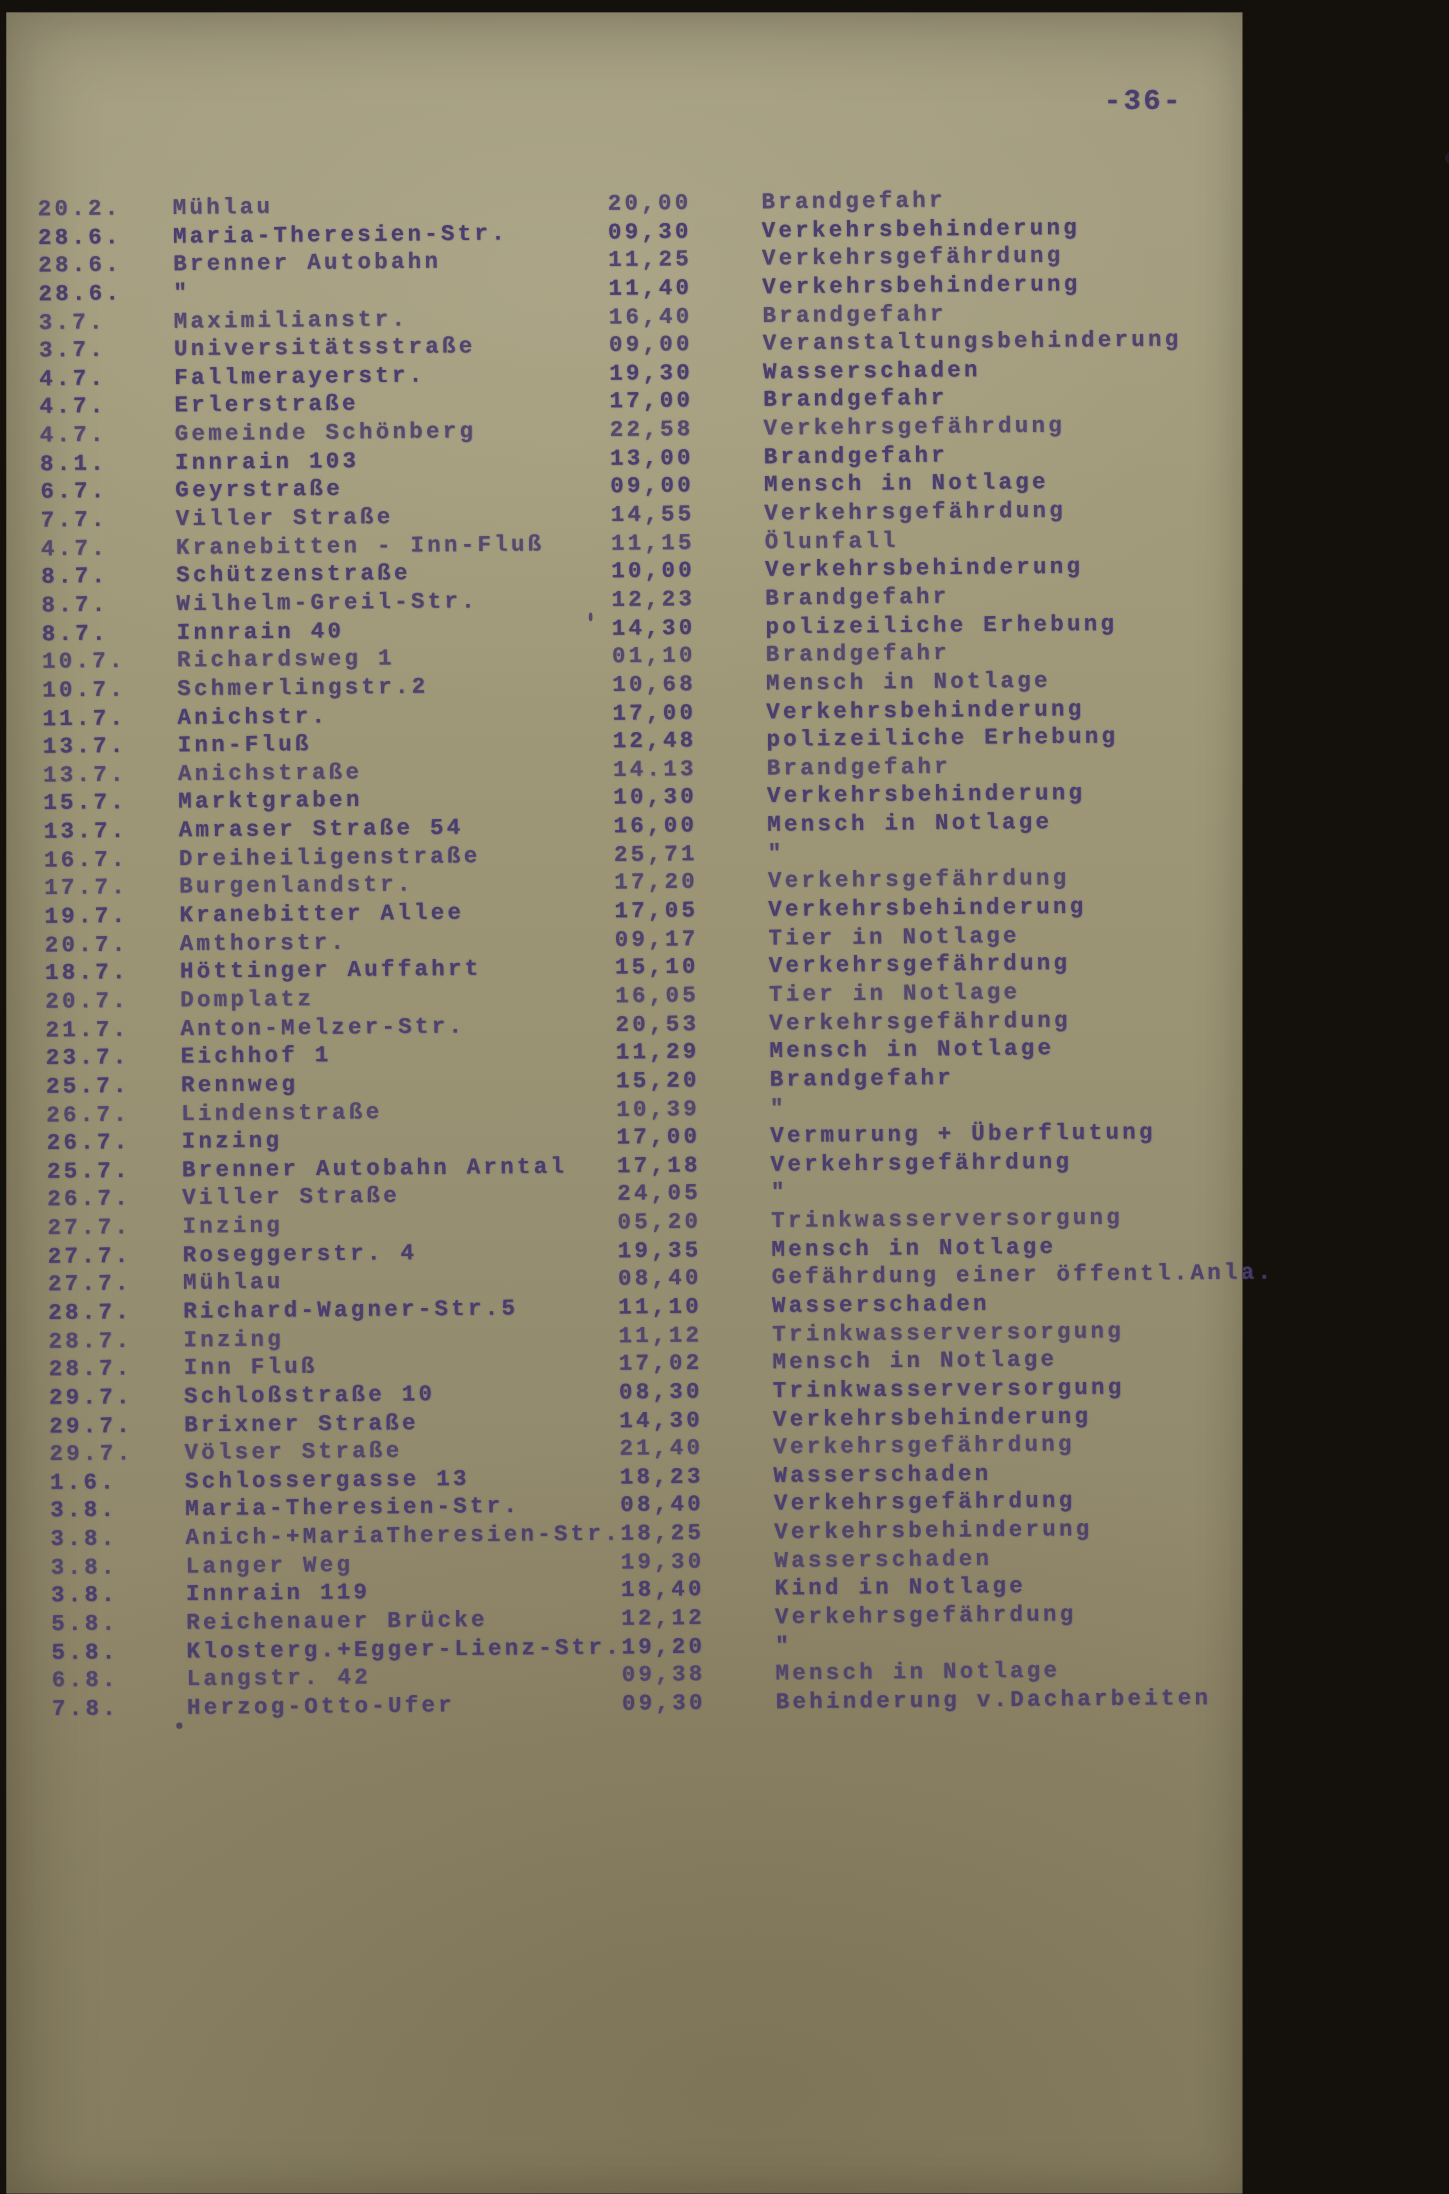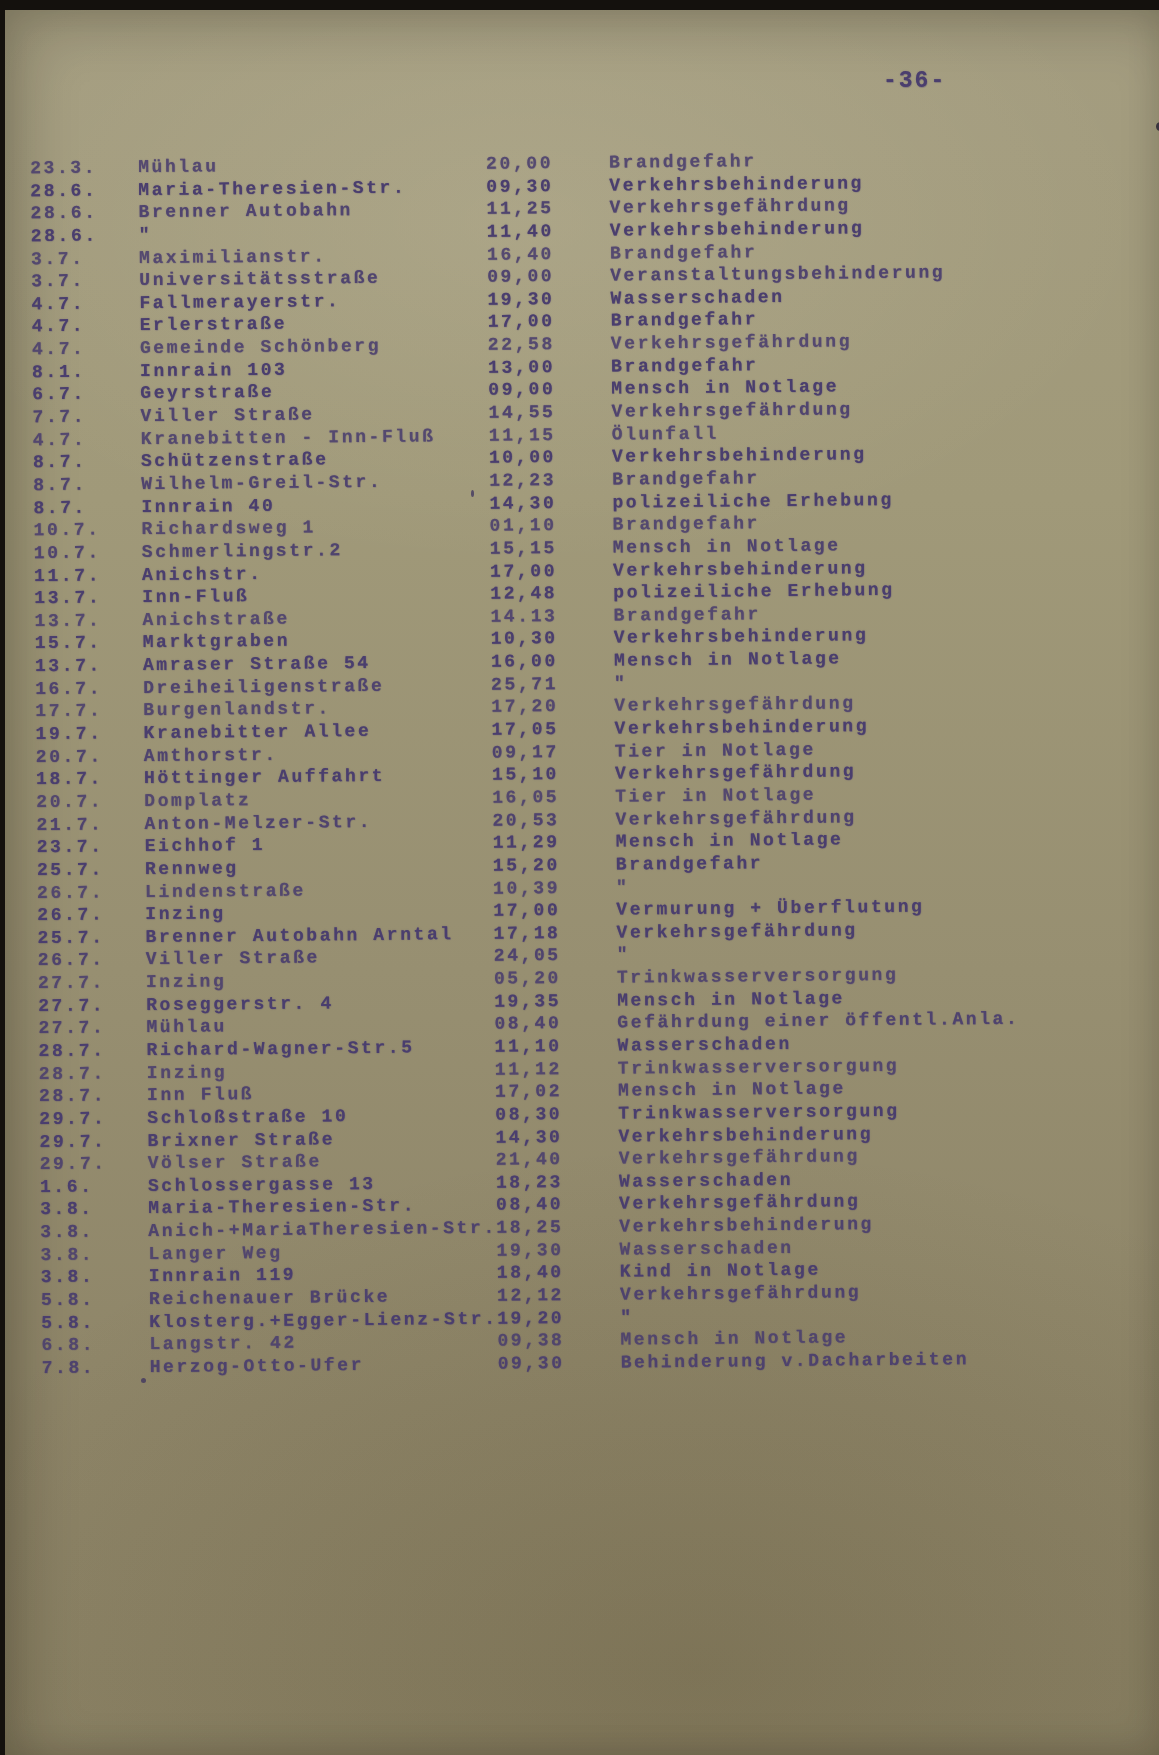--- a/index.html
+++ b/index.html
@@ -6,21 +6,21 @@
     margin: 0;
     padding: 0;
     background: #14110d;
     width: 1159px;
     height: 1755px;
     overflow: hidden;
     font-family: "Liberation Mono", "DejaVu Sans Mono", monospace;
   }
   .scan {
     position: relative;
-    width: 1159px;
+    width: 994px;
     height: 1755px;
     background: #14110d;
   }
   
   .paper {
     position: absolute;
     left: 5px;
     top: 10px;
     right: 0;
     bottom: 0;
@@ -74,21 +74,21 @@
 </head>
 <body>
 
 <div class="scan">
   <div class="paper">
 
     <div class="page-number ink">-36-</div>
 
     <div class="typed">
   <div class="row">
-    <span class="c-date ink">23.3.</span>
+    <span class="c-date ink">20.2.</span>
     <span class="c-loc ink">Mühlau</span>
     <span class="c-time ink">20,00</span>
     <span class="c-type ink">Brandgefahr</span>
   </div>
 
   <div class="row">
     <span class="c-date ink">28.6.</span>
     <span class="c-loc ink">Maria-Theresien-Str.</span>
     <span class="c-time ink">09,30</span>
     <span class="c-type ink">Verkehrsbehinderung</span>
@@ -195,21 +195,21 @@
   <div class="row">
     <span class="c-date ink">10.7.</span>
     <span class="c-loc ink">Richardsweg 1</span>
     <span class="c-time ink">01,10</span>
     <span class="c-type ink">Brandgefahr</span>
   </div>
 
   <div class="row">
     <span class="c-date ink">10.7.</span>
     <span class="c-loc ink">Schmerlingstr.2</span>
-    <span class="c-time ink">15,15</span>
+    <span class="c-time ink">10,68</span>
     <span class="c-type ink">Mensch in Notlage</span>
   </div>
 
   <div class="row">
     <span class="c-date ink">11.7.</span>
     <span class="c-loc ink">Anichstr.</span>
     <span class="c-time ink">17,00</span>
     <span class="c-type ink">Verkehrsbehinderung</span>
   </div>
 

